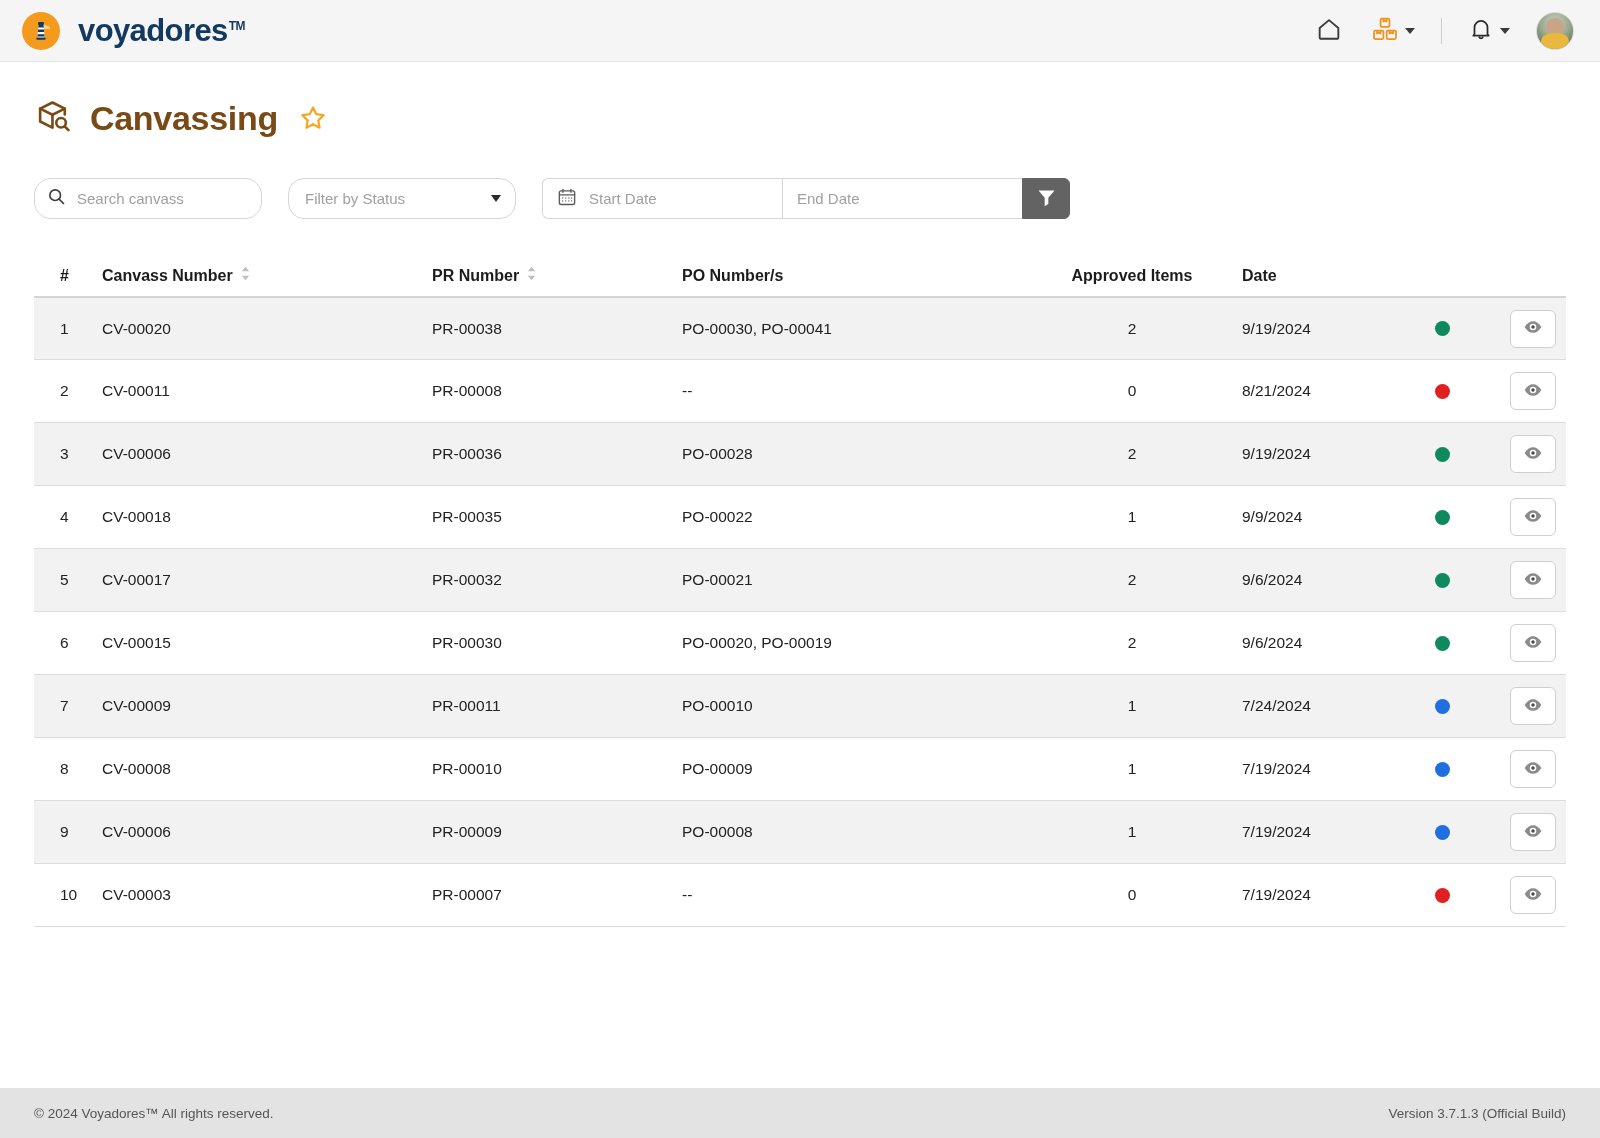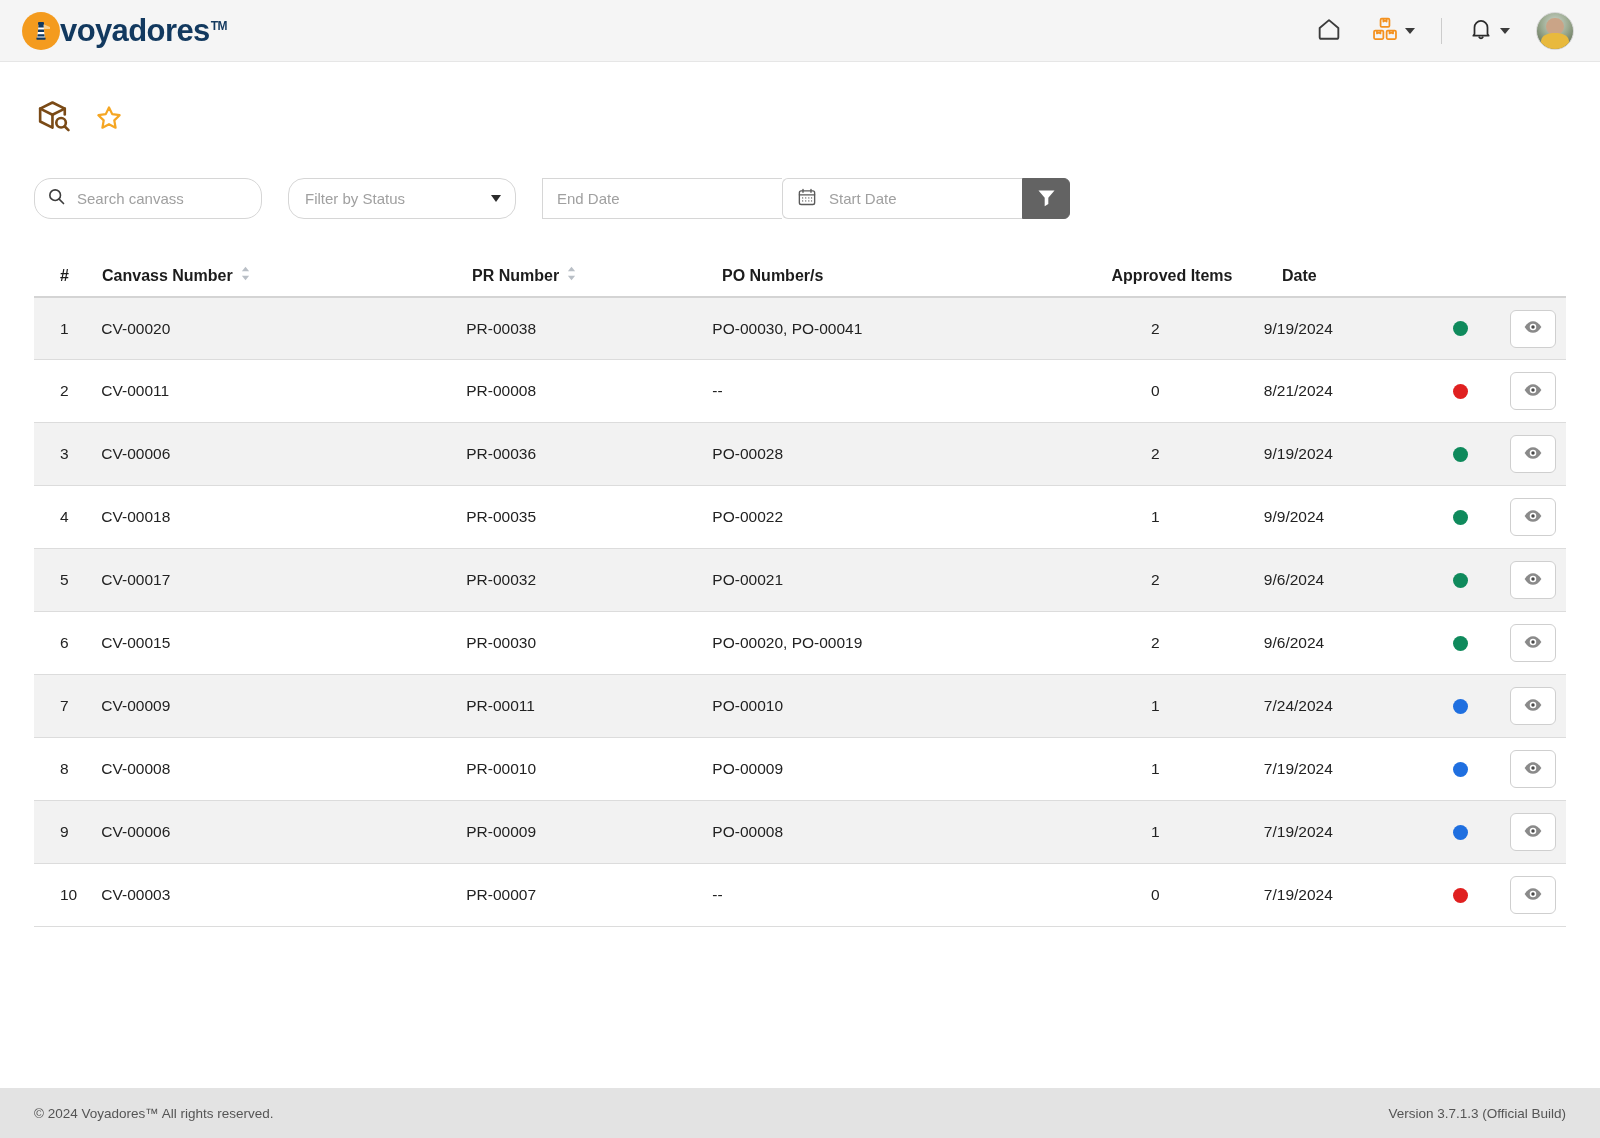--- a/index.html
+++ b/index.html
@@ -12,21 +12,21 @@
   body { position: relative; display: flex; flex-direction: column; }
 
   
   .topbar {
     height: 62px; flex: 0 0 62px;
     background: #f5f5f5;
     border-bottom: 1px solid #e6e6e6;
     display: flex; align-items: center;
     padding: 0 26px 0 22px;
   }
-  .brand { display: flex; align-items: center; gap: 0; }
+  .brand { display: flex; align-items: center; gap: 18px; }
   .brand-mark {
     width: 38px; height: 38px; border-radius: 50%;
     background: #f49b1e; position: relative; flex: none;
     display: flex; align-items: center; justify-content: center;
   }
   .brand-name {
     font-size: 31px; font-weight: 700; color: #12395f;
     letter-spacing: -0.6px; position: relative; line-height: 1;
   }
   .brand-tm {
@@ -122,21 +122,21 @@
   .row {
     display: flex; align-items: center; height: 63px;
     border-bottom: 1px solid #dcdcdc;
   }
   .row.alt { background: #f2f2f2; }
   .row:first-of-type { border-top: 1px solid #d4d4d4; }
   .td { font-size: 15.5px; color: #222222; }
 
   .c-idx { width: 68px; padding-left: 26px; }
   .c-cv  { width: 330px; }
-  .c-pr  { width: 250px; margin-left: 40px; }
+  .c-pr  { width: 250px; }
   .c-po  { width: 350px; }
   .c-ai  { width: 200px; text-align: center; }
   .c-dt  { width: 160px; padding-left: 10px; }
   .c-st  { width: 100px; display: flex; justify-content: center; align-items: center; }
   .c-ac  { flex: 1; display: flex; justify-content: flex-end; padding-right: 10px; }
 
   .thead .c-idx { padding-left: 26px; }
   .thead .c-ai { justify-content: center; }
 
   .dot { width: 15px; height: 15px; border-radius: 50%; display: block; }
@@ -217,20 +217,21 @@
   <div class="page-head">
     <span class="title-icon">
       <svg width="40" height="40" viewBox="0 0 26 26" fill="none" stroke="#7a4a16" stroke-width="1.7" stroke-linejoin="round" stroke-linecap="round">
         <path d="M4 8.2 L12 4.2 L20 8.2 L12 12.2 Z"></path>
         <path d="M4 8.2 V16.6 L12 20.6 V12.2"></path>
         <path d="M20 8.2 V12"></path>
         <circle cx="17.6" cy="17.4" r="3.1"></circle>
         <path d="M20 19.8 L22.4 22.2"></path>
       </svg>
     </span>
+    <span class="page-title">Canvassing</span>
     <button class="star-btn">
       <span>
         <svg width="30" height="30" viewBox="0 0 24 24" fill="none" stroke="#f5a623" stroke-width="1.8" stroke-linejoin="round">
           <path d="M12 3.6 l2.6 5.3 l5.9 0.85 l-4.25 4.15 l1 5.85 l-5.25 -2.75 l-5.25 2.75 l1 -5.85 l-4.25 -4.15 l5.9 -0.85 z"></path>
         </svg>
       </span>
     </button>
   </div>
 
   <div class="filters">
@@ -243,37 +244,37 @@
       </span>
       <input class="search-input" type="text" placeholder="Search canvass" style="">
     </div>
 
     <div class="select-box">
       <span class="select-label">Filter by Status</span>
       <span class="select-caret"></span>
     </div>
 
     <div class="daterange">
-      <div class="date-field end">
-        <input class="date-input" type="text" placeholder="End Date" style="">
-      </div>
       <div class="date-field start">
         <span>
           <svg width="20" height="20" viewBox="0 0 22 22" fill="none" stroke="#5a5a5a" stroke-width="1.5" stroke-linecap="round">
             <rect x="2.6" y="4.2" width="16.8" height="15" rx="2"></rect>
             <path d="M2.6 8.6 h16.8"></path>
             <path d="M6.6 2.6 v3.2 M15.4 2.6 v3.2"></path>
             <g stroke-width="1.5" stroke-linecap="round">
               <path d="M6.2 12 h0.01 M9.6 12 h0.01 M13 12 h0.01 M16 12 h0.01"></path>
               <path d="M6.2 15.3 h0.01 M9.6 15.3 h0.01 M13 15.3 h0.01 M16 15.3 h0.01"></path>
             </g>
           </svg>
         </span>
         <input class="date-input" type="text" placeholder="Start Date" style="">
       </div>
+      <div class="date-field end">
+        <input class="date-input" type="text" placeholder="End Date" style="">
+      </div>
       <button class="filter-btn">
         <span>
           <svg width="21" height="21" viewBox="0 0 22 22" fill="#ffffff">
             <path d="M2.6 3.6 h16.8 l-6.5 7.6 v6.6 l-3.8 2.4 v-9 z"></path>
           </svg>
         </span>
       </button>
     </div>
   </div>
 

